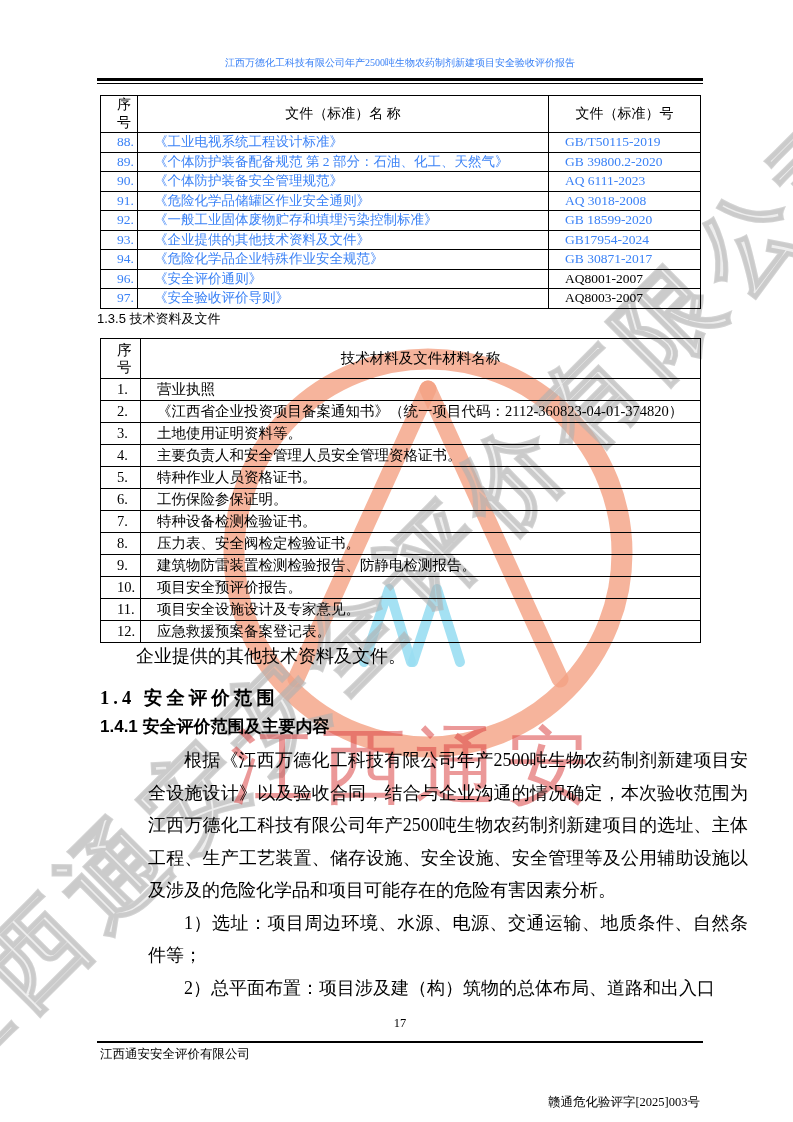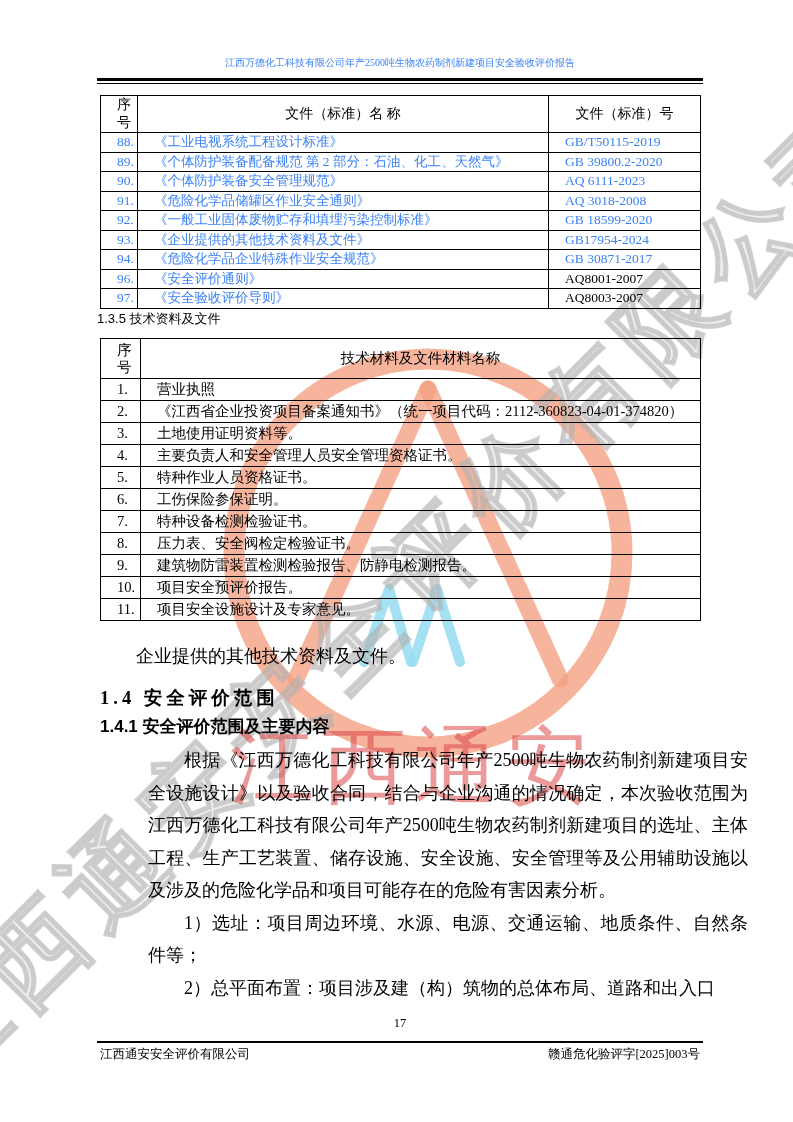--- a/index.html
+++ b/index.html
@@ -83,21 +83,21 @@
   .page-number{
     position:absolute;left:100px;top:1016px;width:600px;
     text-align:center;font-size:12.5px;
   }
   .footer-rule{position:absolute;left:97px;top:1041px;width:606px;height:2px;background:#000;}
   .doc-footer{
     position:absolute;left:100px;top:1046px;width:600px;
     font-size:12.5px;
   }
   .doc-footer .f-left{float:left;}
-  .doc-footer .f-right{float:right;}
+  .doc-footer .f-right{float:right;margin-top:48px;}
 </style>
 </head>
 <body>
 
 <div class="page">
 
   <div class="wm-layer">
     <svg class="wm-stamp" width="432" height="432" viewBox="0 0 432 432">
       <circle cx="216" cy="216" r="194" fill="none" stroke="#f4a183" stroke-width="21" opacity="0.8"></circle>
       <path d="M216 52 L84 342" fill="none" stroke="#f4a183" stroke-width="17" stroke-linecap="round" opacity="0.8"></path>
@@ -229,20 +229,24 @@
             <td>建筑物防雷装置检测检验报告、防静电检测报告。</td>
           </tr>
           <tr>
             <td>10.</td>
             <td>项目安全预评价报告。</td>
           </tr>
           <tr>
             <td>11.</td>
             <td>项目安全设施设计及专家意见。</td>
           </tr>
+          <tr>
+            <td>12.</td>
+            <td>应急救援预案备案登记表。</td>
+          </tr>
         </tbody>
     </table>
 
     <div class="para-other">企业提供的其他技术资料及文件。</div>
 
     <div class="h-14">1.4 安全评价范围</div>
     <div class="h-141">1.4.1 安全评价范围及主要内容</div>
 
     <div class="body-text">
       <p>根据《江西万德化工科技有限公司年产2500吨生物农药制剂新建项目安全设施设计》以及验收合同，结合与企业沟通的情况确定，本次验收范围为江西万德化工科技有限公司年产2500吨生物农药制剂新建项目的选址、主体工程、生产工艺装置、储存设施、安全设施、安全管理等及公用辅助设施以及涉及的危险化学品和项目可能存在的危险有害因素分析。</p>

